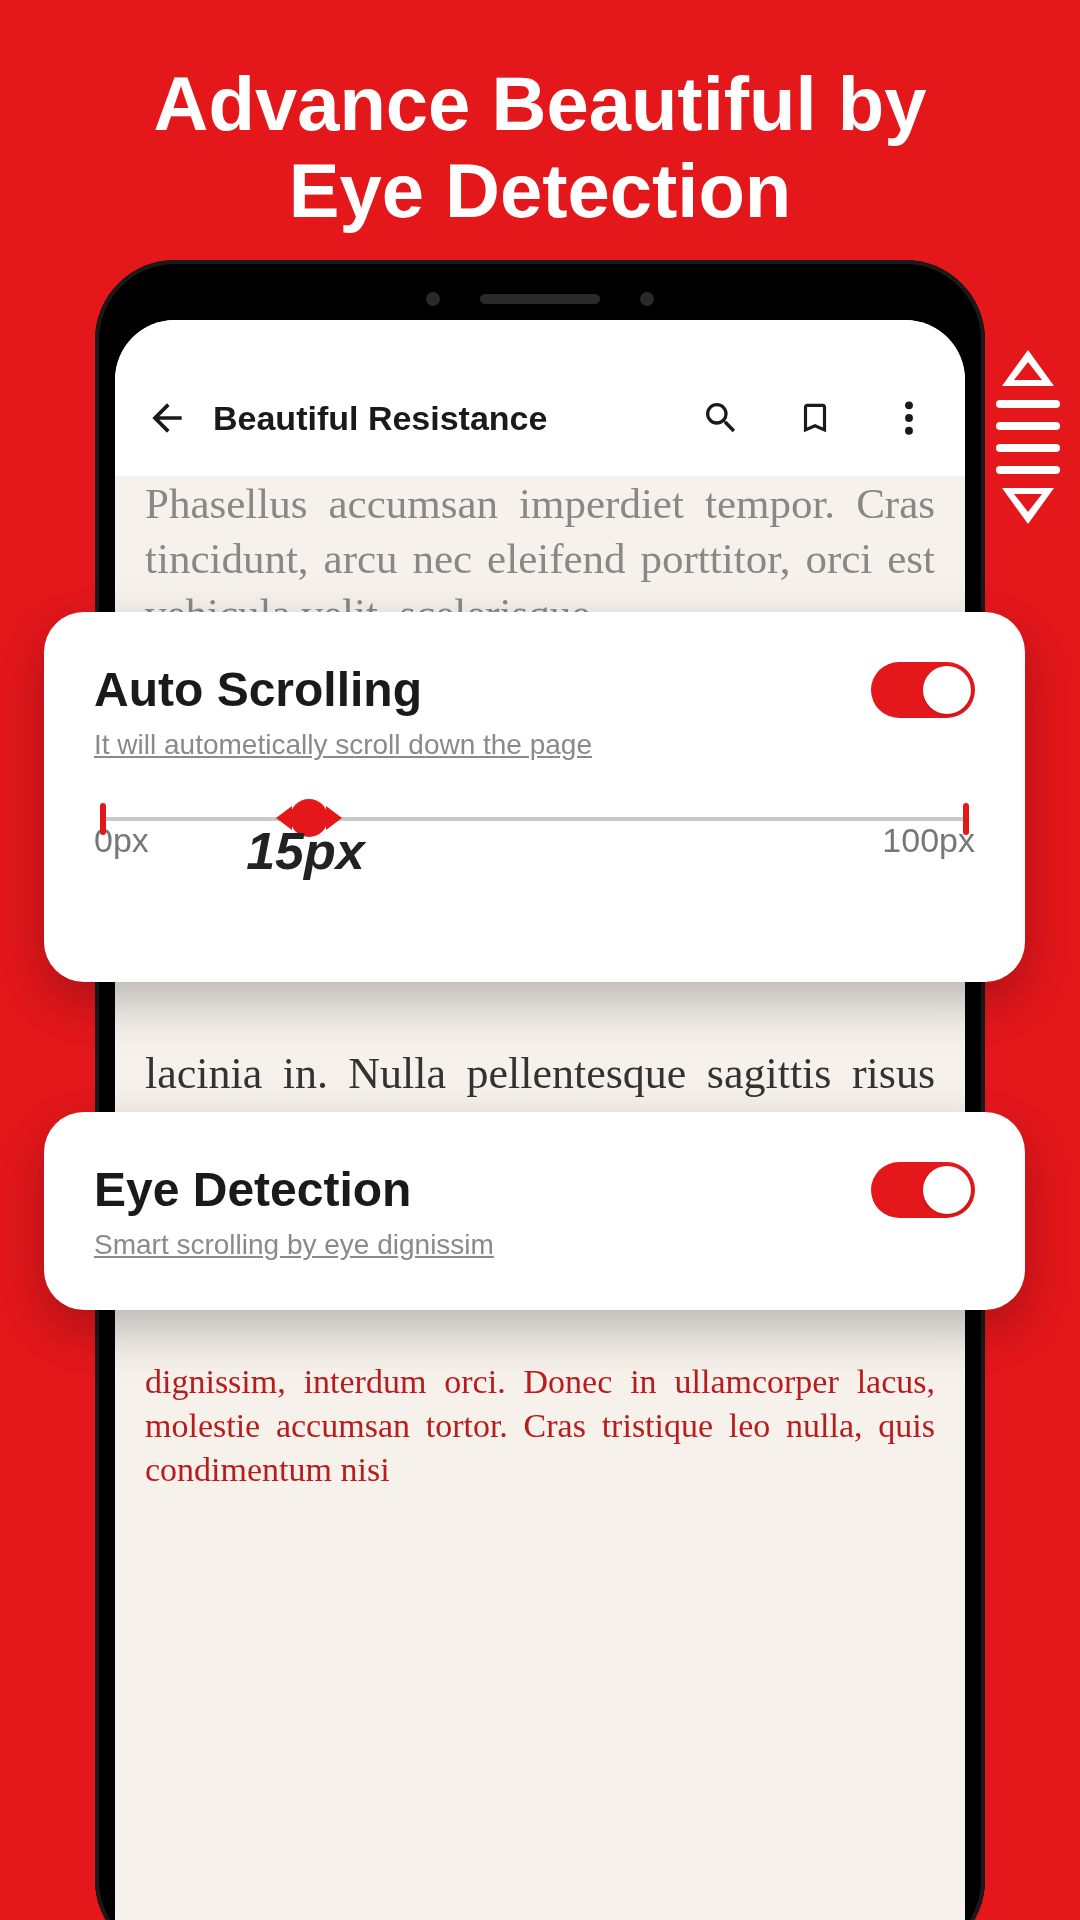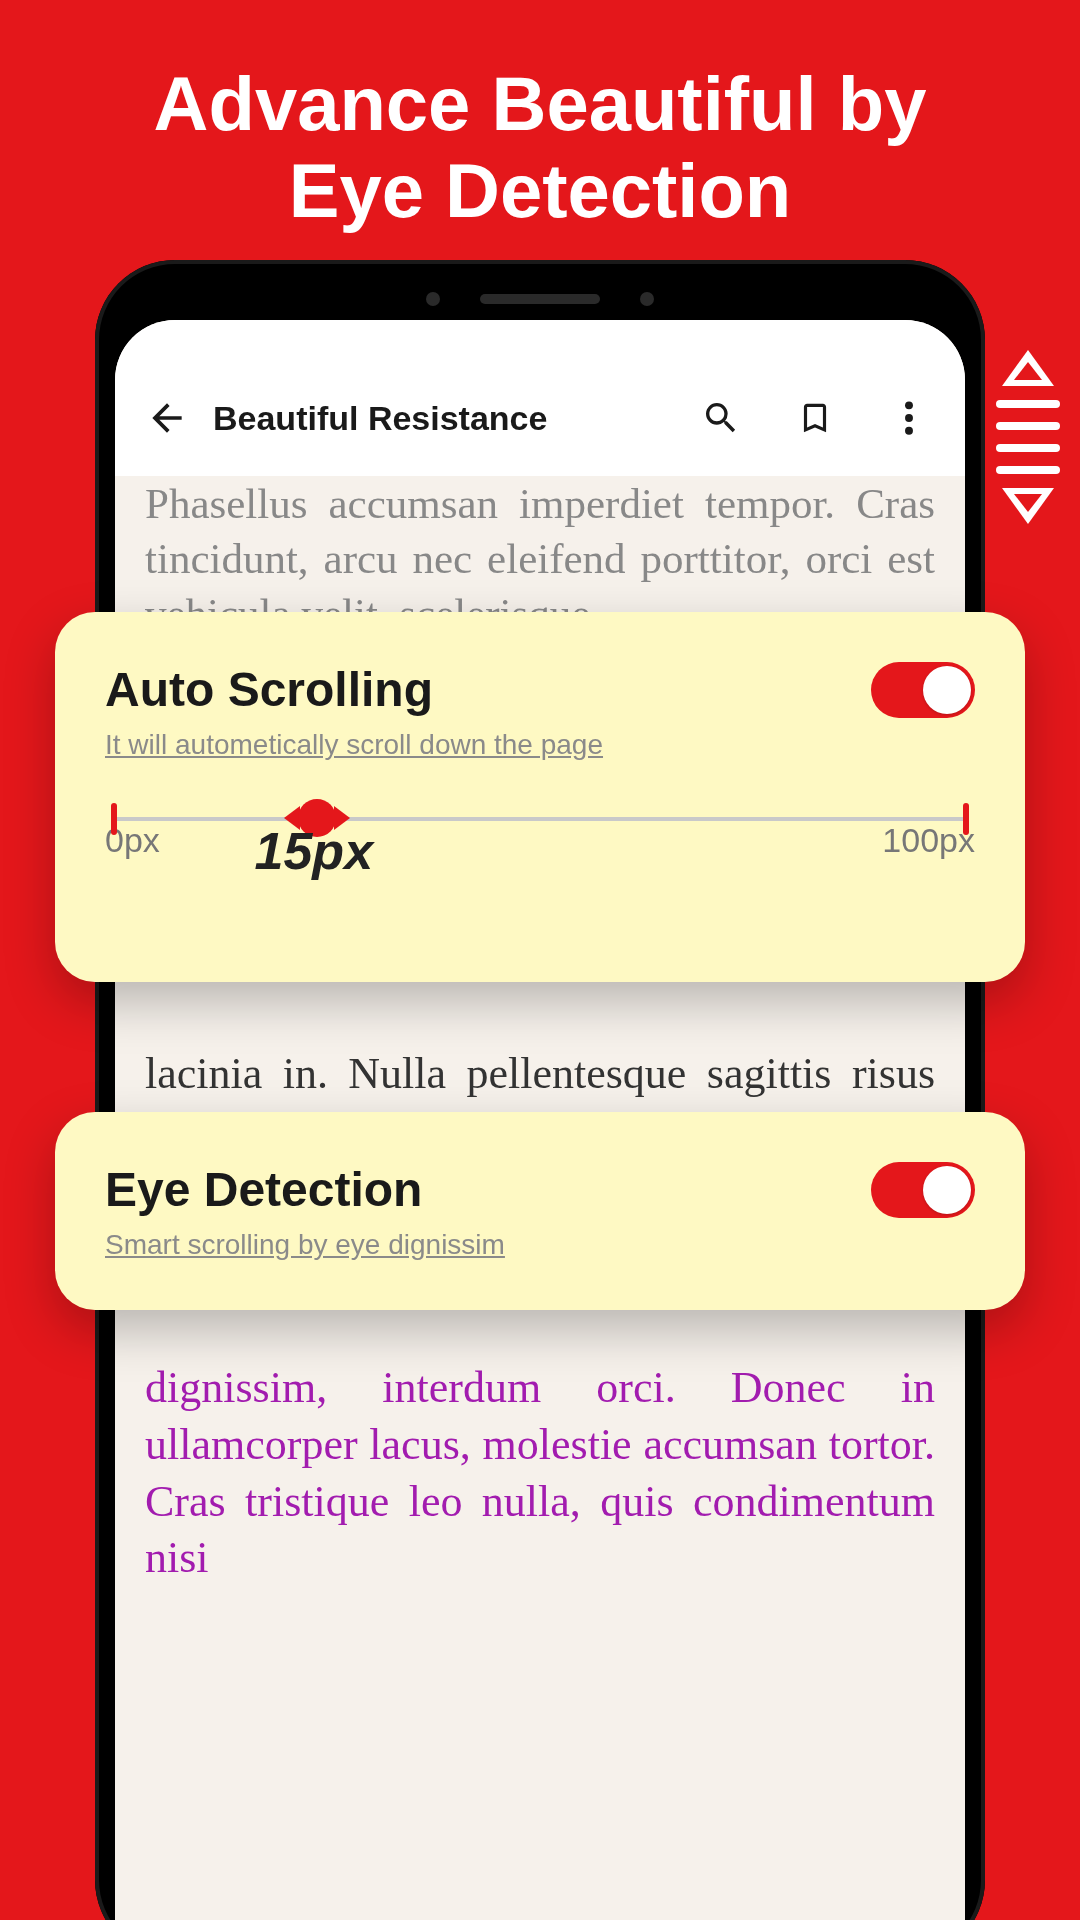--- a/index.html
+++ b/index.html
@@ -60,23 +60,23 @@
       padding: 0 30px;
       font-size: 43px;
       line-height: 1.28;
       color: #222;
       text-align: justify;
       font-family: Georgia, serif;
     }
     .fade-top { color:#888; }
     .card {
       position: absolute;
-      left: 55px;
+      left: 44px;
       right: 55px;
-      background: #fef9c3;
+      background: #ffffff;
       border-radius: 40px;
       box-shadow: 0 20px 50px rgba(0,0,0,0.25);
       padding: 50px 50px 44px;
       z-index: 10;
     }
     .card-1 { top: 612px; height: 370px; }
     .card-2 { top: 1112px; height: 198px; }
     .card-row { display: flex; align-items: flex-start; justify-content: space-between; }
     .card-title { font-size: 48px; font-weight: 600; color: #1a1a1a; margin-bottom: 12px; }
     .card-sub { font-size: 28px; color: #8a8a8a; text-decoration: underline; }
@@ -113,21 +113,21 @@
       position: absolute; right: 20px; top: 350px;
       display: flex; flex-direction: column; align-items: center; gap: 14px;
       color: #fff;
     }
     .sw-tri-up { width:0; height:0; border-left: 26px solid transparent; border-right: 26px solid transparent; border-bottom: 36px solid #fff; position:relative;}
     .sw-tri-up::after{content:'';position:absolute;left:-14px;top:12px;width:0;height:0;border-left:14px solid transparent;border-right:14px solid transparent;border-bottom:18px solid #e4171b;}
     .sw-tri-down { width:0; height:0; border-left: 26px solid transparent; border-right: 26px solid transparent; border-top: 36px solid #fff; position:relative;}
     .sw-tri-down::after{content:'';position:absolute;left:-14px;bottom:12px;width:0;height:0;border-left:14px solid transparent;border-right:14px solid transparent;border-top:18px solid #e4171b;}
     .sw-line { width: 64px; height: 8px; background: #fff; border-radius: 4px; }
     .reader-text-block2 { position:absolute; top:725px; left:30px; right:30px; font-size:44px; line-height:1.3; color:#333; text-align:justify; font-family:Georgia, serif;}
-    .reader-text-block3 { position:absolute; top:1040px; left:30px; right:30px; font-size:44px; line-height:1.29; color:#a21caf; text-align:justify; font-family:Georgia, serif;}
+    .reader-text-block3 { position:absolute; top:1040px; left:30px; right:30px; font-size:34px; line-height:1.29; color:#b91c1c; text-align:justify; font-family:Georgia, serif;}
   </style>
 </head>
 <body>
 
 <div class="hero-title">
   <span>Advance Beautiful by</span><br>
   <span>Eye Detection</span>
 </div>
 
 <div class="scroll-widget">

